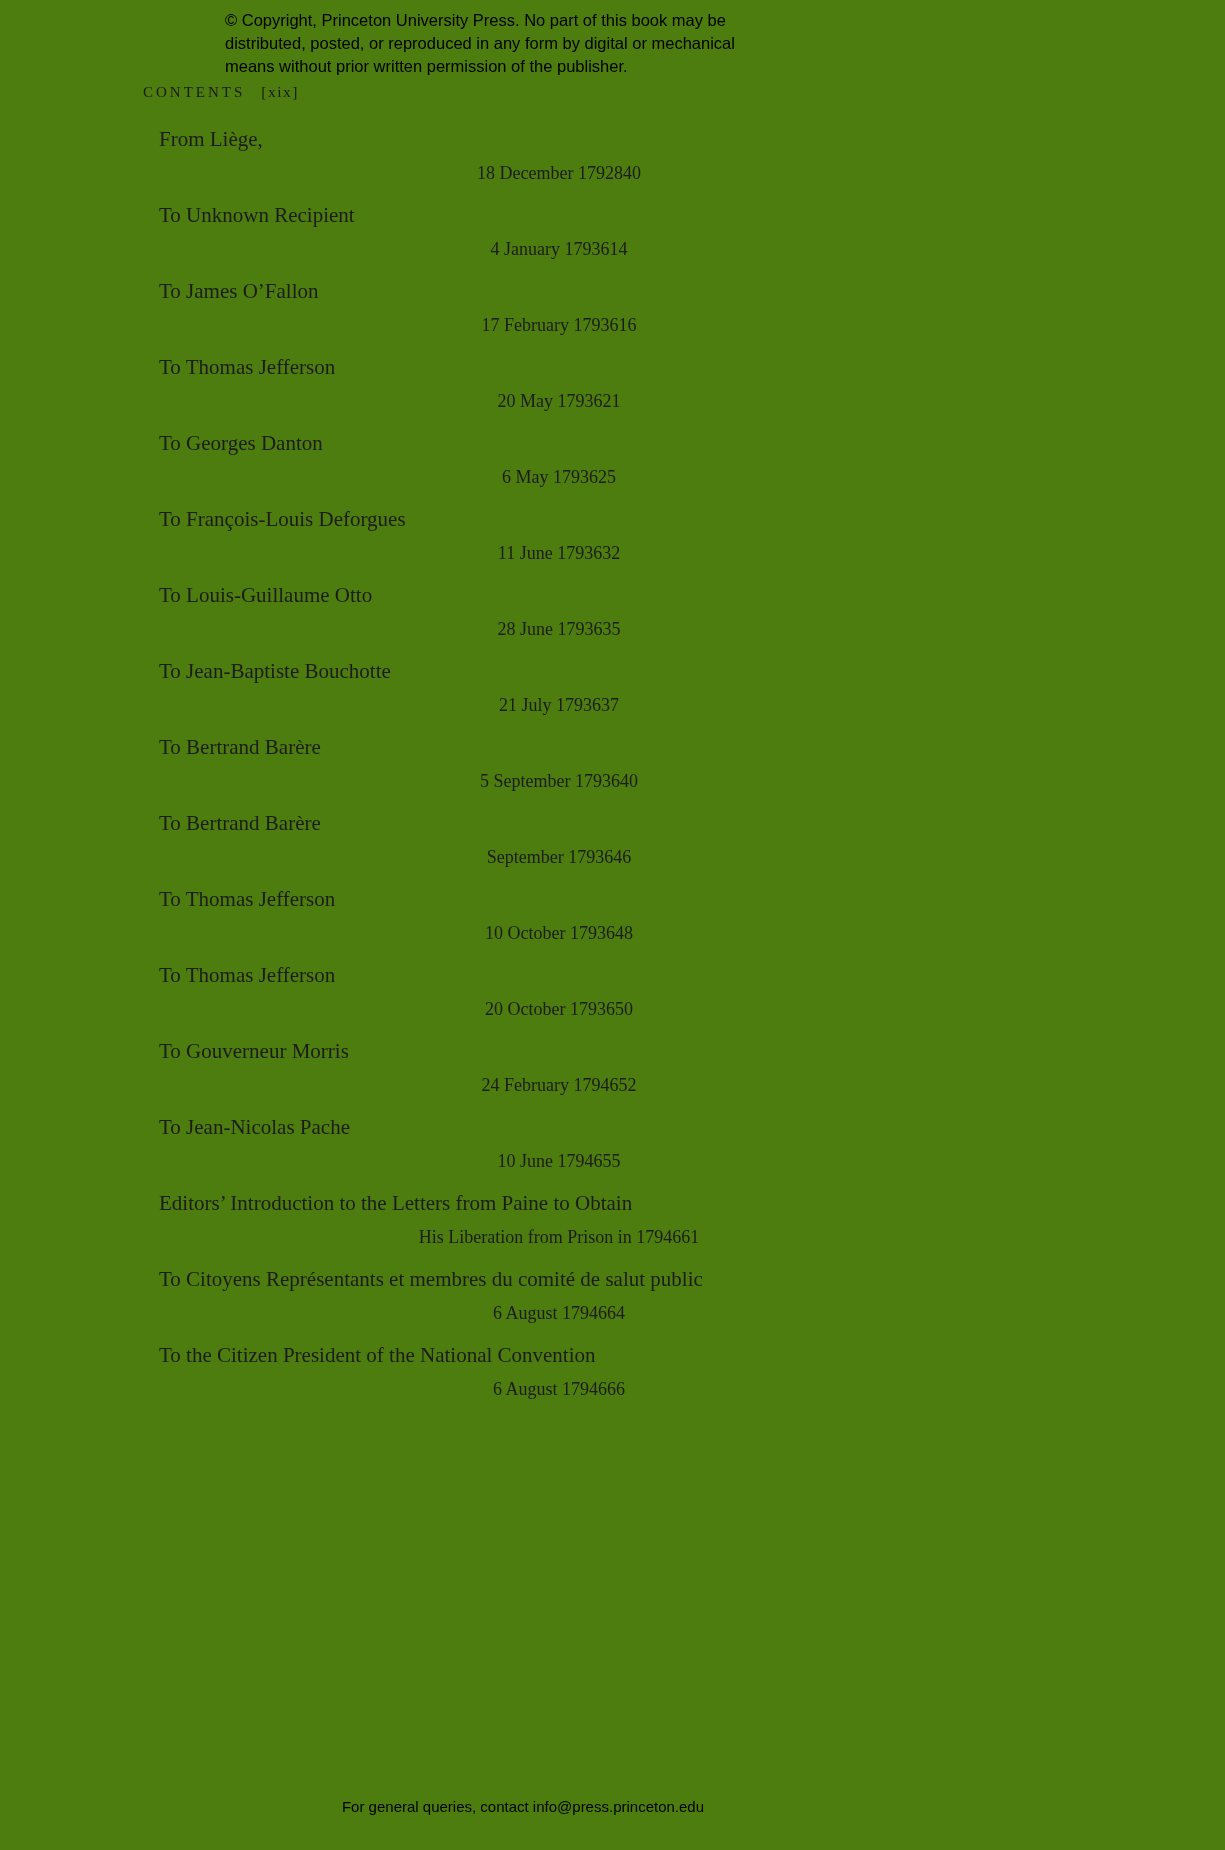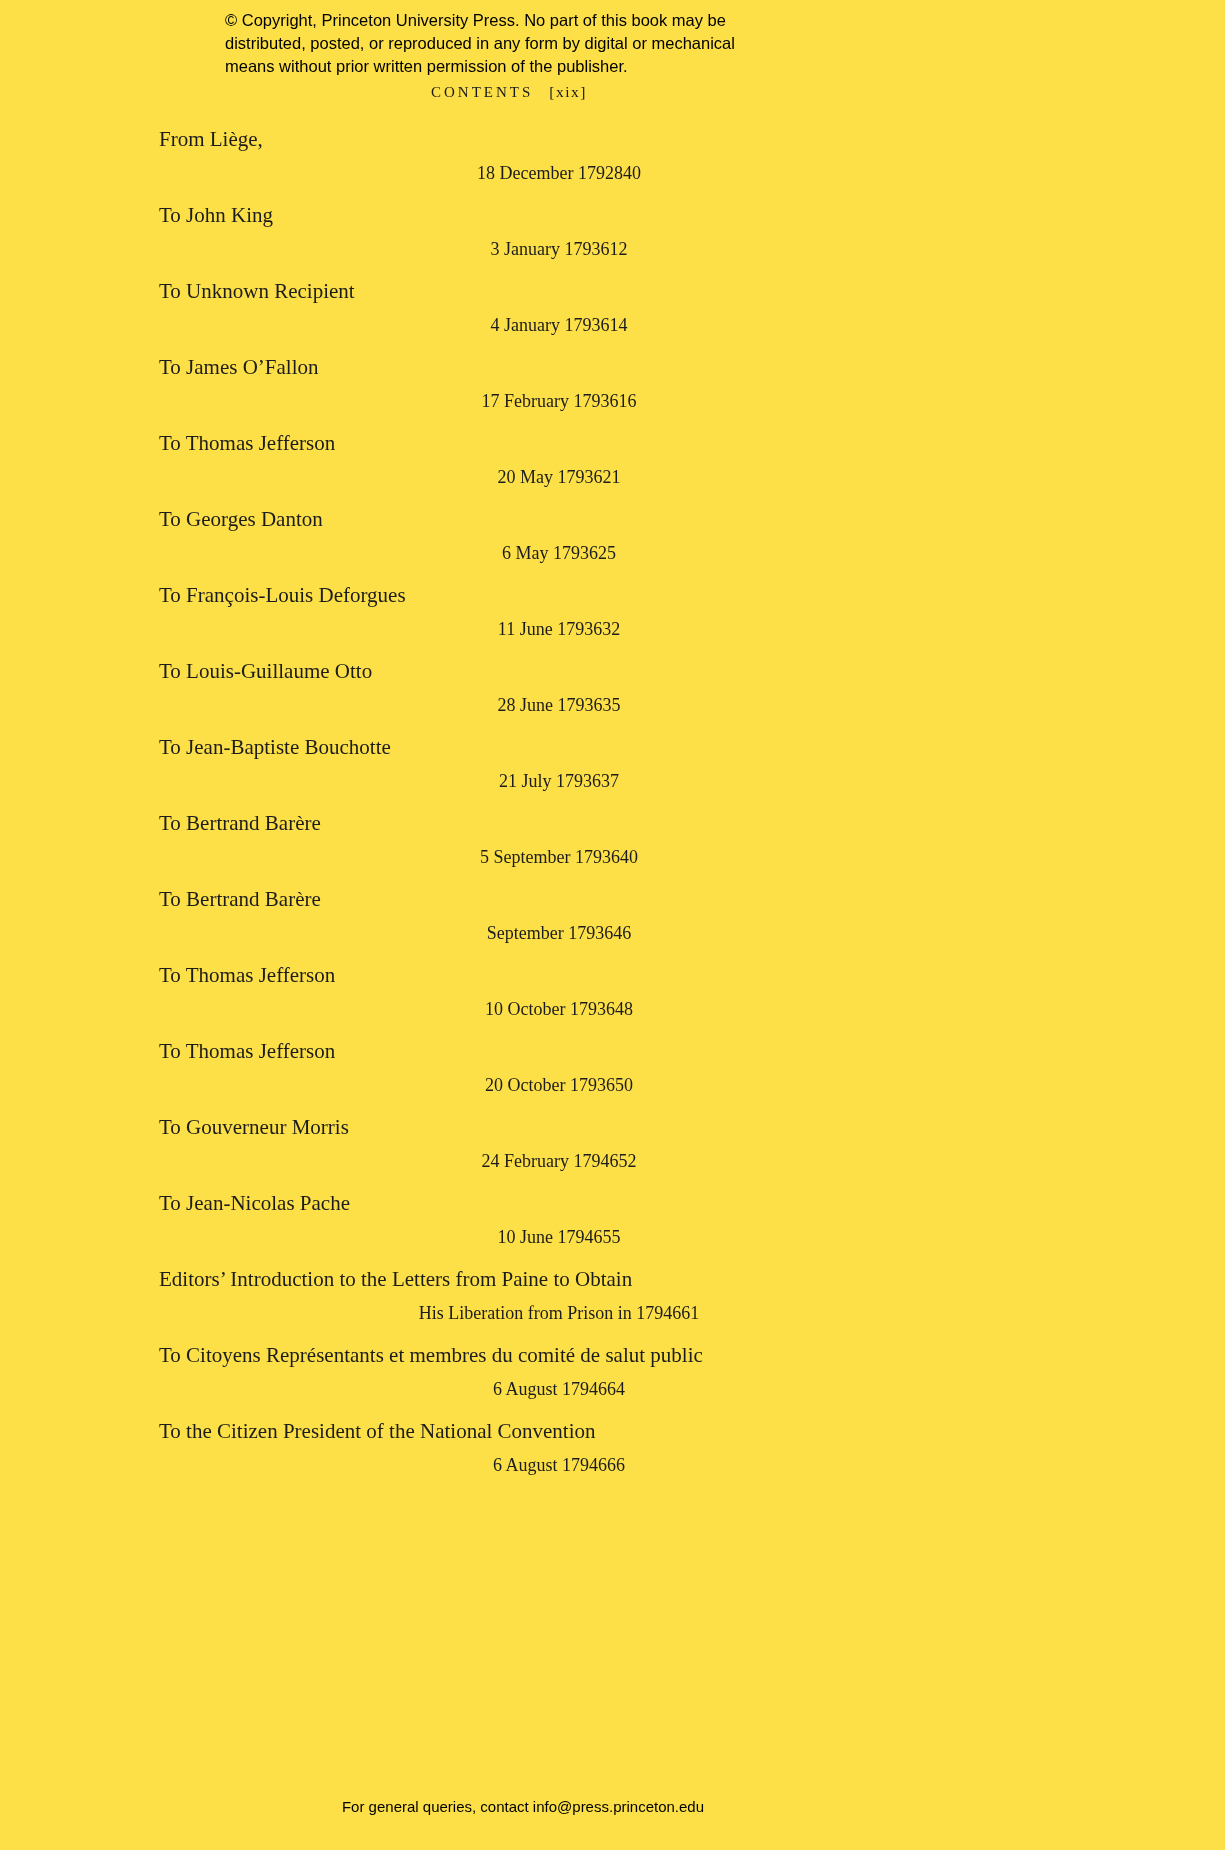--- a/index.html
+++ b/index.html
@@ -8,40 +8,39 @@
     height: 1850px;
     background: #ffffff;
     font-family: "Liberation Serif", serif;
     color: #141414;
     position: relative;
   }
   .page {
     position: relative;
     width: 1225px;
     height: 1850px;
-    background: #fde047;
+    background: #4d7c0f;
     overflow: hidden;
   }
   .copyright {
     position: absolute;
     top: 9px;
     left: 225px;
     width: 640px;
     font-family: "Liberation Sans", sans-serif;
     font-size: 16.5px;
     line-height: 23px;
     color: #000000;
     text-align: left;
   }
   .contents-header {
     position: absolute;
     top: 83px;
     left: 143px;
     width: 732px;
-    text-align: center;
     font-family: "Liberation Serif", serif;
     font-size: 15px;
     color: #1a1a1a;
   }
   .contents-title {
     letter-spacing: 3px;
   }
   .page-label {
     margin-left: 16px;
     letter-spacing: 1.5px;
@@ -104,27 +103,20 @@
 
   <div class="entries" id="entries">
   <div class="entry">
     <div class="entry-line1">From Liège,</div>
     <div class="entry-line2">
       <span class="entry-date">18 December 1792</span>
       <span class="entry-page">840</span>
     </div>
   </div>
 
-  <div class="entry">
-    <div class="entry-line1">To John King</div>
-    <div class="entry-line2">
-      <span class="entry-date">3 January 1793</span>
-      <span class="entry-page">612</span>
-    </div>
-  </div>
 
   <div class="entry">
     <div class="entry-line1">To Unknown Recipient</div>
     <div class="entry-line2">
       <span class="entry-date">4 January 1793</span>
       <span class="entry-page">614</span>
     </div>
   </div>
 
   <div class="entry">

